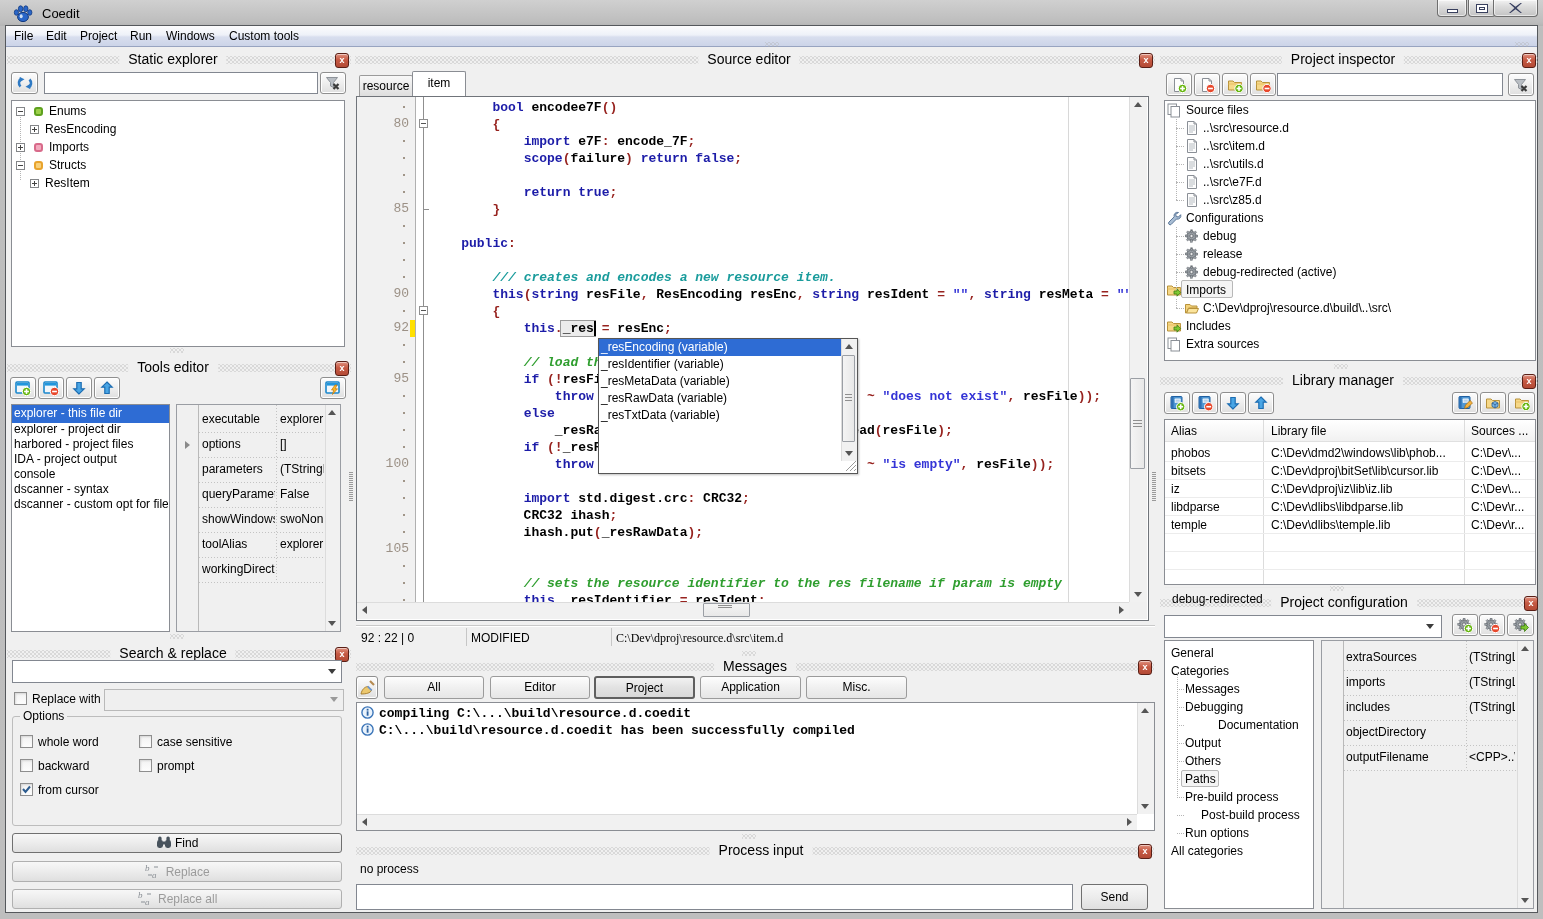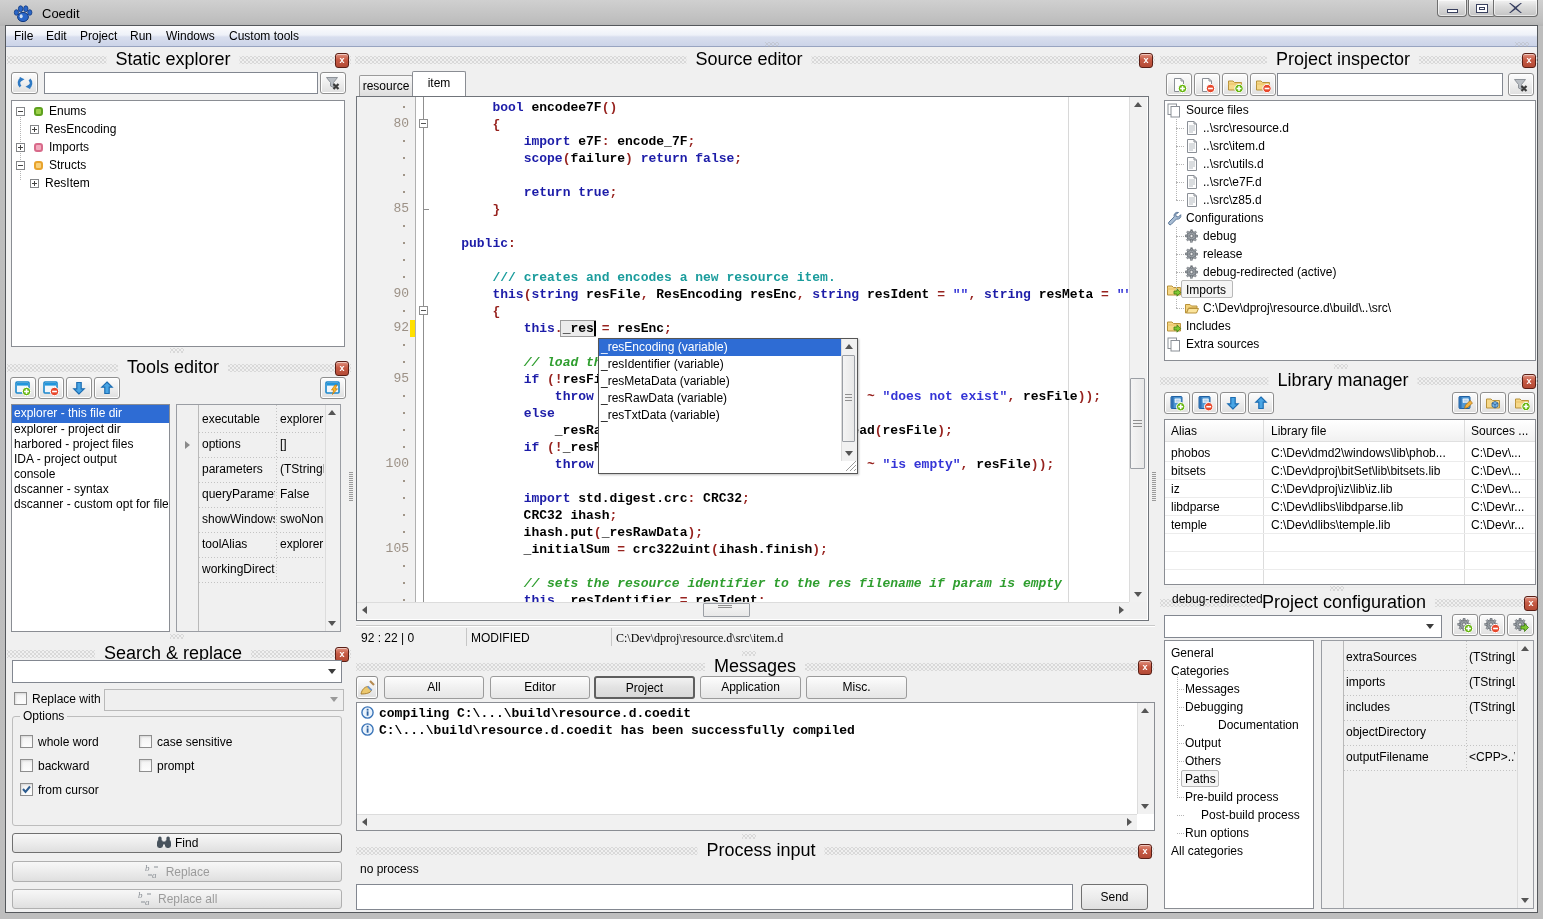--- a/index.html
+++ b/index.html
@@ -1,41 +1,41 @@
 <!DOCTYPE html>
 <html><head><meta charset="utf-8"><style>
 *{margin:0;padding:0;box-sizing:border-box}
 body{width:1543px;height:919px;position:relative;overflow:hidden;
  font-family:"Liberation Sans",sans-serif;font-size:12px;color:#000;
  background:linear-gradient(#cfcfcf,#bdbdbd 30px,#bebebe)}
 .a{position:absolute}
 .dots{background-image:radial-gradient(circle,#b0b0b0 0.55px,rgba(0,0,0,0) 0.8px),radial-gradient(circle,#b0b0b0 0.55px,rgba(0,0,0,0) 0.8px);
  background-size:4px 4px;background-position:0 0,2px 2px}
-.hlb{position:absolute;left:50%;transform:translateX(-50%);top:0;background:#f0f0f0;padding:0 9px;font-size:18px;line-height:15px;white-space:nowrap}
+.hlb{position:absolute;left:50%;transform:translateX(-50%);top:0;background:#f0f0f0;padding:0 9px;font-size:14px;line-height:15px;white-space:nowrap}
 .cb{position:absolute;width:14px;height:15px;border:1px solid #5a1f16;border-radius:3px;
  background:linear-gradient(#e0907e,#c65a44 45%,#b34a35);box-shadow:inset 0 1px 0 rgba(255,255,255,.5);
  color:#fff;font-size:9px;font-weight:bold;text-align:center;line-height:13px}
 .tbtn{position:absolute;border:1px solid #8f8f8f;border-radius:3px;
  background:linear-gradient(#fdfdfd,#f0f0f0 45%,#dfdfdf);box-shadow:inset 0 0 0 1px #fff}
 .tbtn svg{position:absolute;left:50%;top:50%;transform:translate(-50%,-50%)}
 .white{position:absolute;background:#fff;border:1px solid #8a8d93}
 .sb{position:absolute;background:#f1f1f1}
 .sarr{position:absolute;width:0;height:0}
 .thumb{position:absolute;background:linear-gradient(90deg,#f4f4f4,#e8e8e8);border:1px solid #9b9fa5;border-radius:1px}
 .thumbh{position:absolute;background:linear-gradient(#f4f4f4,#e8e8e8);border:1px solid #9b9fa5;border-radius:1px}
 .grip{position:absolute;background-image:repeating-linear-gradient(#8f8f8f 0 1px,rgba(0,0,0,0) 1px 3px)}
 .cbx{position:absolute;width:13px;height:13px;border:1px solid #8e8e8e;background:linear-gradient(#f2f2f2,#fdfdfd);box-shadow:inset 1px 1px 2px rgba(0,0,0,.12)}
 .lbl{position:absolute;font-size:12px;line-height:14px;white-space:nowrap}
 .btn{position:absolute;border:1px solid #707070;border-radius:3px;text-align:center;
  background:linear-gradient(#f7f7f7,#ececec 50%,#dfdfdf);font-size:12px}
 .btn.dis{border-color:#b0b0b0;color:#9b9b9b}
 .combo{position:absolute;background:#fff;border:1px solid #828790}
 .carr{position:absolute;width:0;height:0;border-left:4px solid rgba(0,0,0,0);border-right:4px solid rgba(0,0,0,0);border-top:5px solid #3c3c3c}
 .code{font-family:"Liberation Mono",monospace;font-weight:bold;font-size:13px;line-height:17px;white-space:pre}
-.k{color:#1c1ca8}.y{color:#97231f}.st{color:#3434d6}.cm{color:#2f9e2f;font-style:italic}.dd{color:#1a9c9c;}
+.k{color:#1c1ca8}.y{color:#97231f}.st{color:#3434d6}.cm{color:#2f9e2f;font-style:italic}.dd{color:#1a9c9c;font-style:italic}
 .gn{position:absolute;font-family:"Liberation Mono",monospace;font-size:13px;color:#9c9186;text-align:right;width:48px}
 .trow{position:absolute;font-size:12px;line-height:15px;white-space:nowrap}
 .dotl{position:absolute;border-left:1px dotted #b5b5b5}
 .dotb{position:absolute;border-top:1px dotted #b5b5b5}
 .dash{position:absolute;background-image:repeating-linear-gradient(90deg,#c3c3c3 0 1px,rgba(0,0,0,0) 1px 3px);height:1px}
 .dashv{position:absolute;background-image:repeating-linear-gradient(#c3c3c3 0 1px,rgba(0,0,0,0) 1px 3px);width:1px}
 </style></head><body>
 <div class="a" style="left:0px;top:0px;width:1543px;height:26px;background:linear-gradient(#d0d0d0,#c6c6c6 45%,#bdbdbd 85%,#b4b4b4)"></div>
 <div class="a" style="left:5px;top:25px;width:1533px;height:888px;background:#f0f0f0;border:1px solid #55585c"></div>
 <div class="a" style="left:12px;top:3px;width:22px;height:22px;"><svg width="22" height="22" viewBox="0 0 22 22">
@@ -297,21 +297,20 @@
 <div class="code a" style="left:0;top:257px">            <span class="cm">// load the resource file content</span></div>
 <div class="code a" style="left:0;top:274px">            <span class="k">if</span> <span class="y">(!</span>resFile.exists<span class="y">)</span></div>
 <div class="code a" style="left:0;top:291px">                <span class="k">throw</span> <span class="k">new</span> Exception<span class="y">(</span>format<span class="y">(</span><span class="st">"resource  "</span> <span class="y">~</span> <span class="st">"does not exist"</span><span class="y">,</span> resFile<span class="y">));</span></div>
 <div class="code a" style="left:0;top:308px">            <span class="k">else</span></div>
 <div class="code a" style="left:0;top:325px">                _resRawData <span class="y">=</span> <span class="k">cast</span><span class="y">(</span><span class="k">ubyte</span><span class="y">[])</span> std.file.read<span class="y">(</span>resFile<span class="y">);</span></div>
 <div class="code a" style="left:0;top:342px">            <span class="k">if</span> <span class="y">(!</span>_resRawData.length<span class="y">)</span></div>
 <div class="code a" style="left:0;top:359px">                <span class="k">throw</span> <span class="k">new</span> Exception<span class="y">(</span>format<span class="y">(</span><span class="st">"resource  "</span> <span class="y">~</span> <span class="st">"is empty"</span><span class="y">,</span> resFile<span class="y">));</span></div>
 <div class="code a" style="left:0;top:393px">            <span class="k">import</span> std.digest.crc<span class="y">:</span> CRC32<span class="y">;</span></div>
 <div class="code a" style="left:0;top:410px">            CRC32 ihash<span class="y">;</span></div>
 <div class="code a" style="left:0;top:427px">            ihash.put<span class="y">(</span>_resRawData<span class="y">);</span></div>
-<div class="code a" style="left:0;top:444px">            _initialSum <span class="y">=</span> crc322uint<span class="y">(</span>ihash.finish<span class="y">);</span></div>
 <div class="code a" style="left:0;top:478px">            <span class="cm">// sets the resource identifier to the res filename if param is empty</span></div>
 <div class="code a" style="left:0;top:495px">            <span class="k">this</span><span class="y">.</span>_resIdentifier <span class="y">=</span> resIdent<span class="y">;</span></div>
 </div>
 <div class="a" style="left:1129px;top:97px;width:0px;height:0px;"></div>
 <div class="sb" style="left:1129px;top:97px;width:18px;height:505px;border-left:1px solid #dcdcdc"></div>
 <div class="sarr" style="left:1134px;top:102px;border-left:4px solid rgba(0,0,0,0);border-right:4px solid rgba(0,0,0,0);border-bottom:5px solid #555"></div>
 <div class="sarr" style="left:1134px;top:592px;border-left:4px solid rgba(0,0,0,0);border-right:4px solid rgba(0,0,0,0);border-top:5px solid #555"></div>
 <div class="thumb" style="left:1130px;top:378px;width:15px;height:91px;"></div>
 <div class="grip" style="left:1133px;top:420px;width:9px;height:9px;"></div>
 <div class="a" style="left:1129px;top:602px;width:18px;height:17px;background:#f0f0f0;position:absolute"></div>
@@ -617,21 +616,21 @@
 <div class="a" style="left:1263px;top:420px;width:1px;height:164px;background:#dcdcdc;position:absolute"></div>
 <div class="a" style="left:1464px;top:420px;width:1px;height:164px;background:#dcdcdc;position:absolute"></div>
 <div class="trow" style="left:1171px;top:424px;">Alias</div>
 <div class="trow" style="left:1271px;top:424px;">Library file</div>
 <div class="trow" style="left:1471px;top:424px;">Sources ...</div>
 <div class="trow" style="left:1171px;top:446px;">phobos</div>
 <div class="trow" style="left:1271px;top:446px;width:190px;height:16px;overflow:hidden">C:\Dev\dmd2\windows\lib\phob...</div>
 <div class="trow" style="left:1471px;top:446px;width:62px;height:16px;overflow:hidden">C:\Dev\...</div>
 <div class="a" style="left:1165px;top:461px;width:370px;height:1px;background:#ececec;position:absolute"></div>
 <div class="trow" style="left:1171px;top:464px;">bitsets</div>
-<div class="trow" style="left:1271px;top:464px;width:190px;height:16px;overflow:hidden">C:\Dev\dproj\bitSet\lib\bitsets.lib</div>
+<div class="trow" style="left:1271px;top:464px;width:190px;height:16px;overflow:hidden">C:\Dev\dproj\bitSet\lib\cursor.lib</div>
 <div class="trow" style="left:1471px;top:464px;width:62px;height:16px;overflow:hidden">C:\Dev\...</div>
 <div class="a" style="left:1165px;top:479px;width:370px;height:1px;background:#ececec;position:absolute"></div>
 <div class="trow" style="left:1171px;top:482px;">iz</div>
 <div class="trow" style="left:1271px;top:482px;width:190px;height:16px;overflow:hidden">C:\Dev\dproj\iz\lib\iz.lib</div>
 <div class="trow" style="left:1471px;top:482px;width:62px;height:16px;overflow:hidden">C:\Dev\...</div>
 <div class="a" style="left:1165px;top:497px;width:370px;height:1px;background:#ececec;position:absolute"></div>
 <div class="trow" style="left:1171px;top:500px;">libdparse</div>
 <div class="trow" style="left:1271px;top:500px;width:190px;height:16px;overflow:hidden">C:\Dev\dlibs\libdparse.lib</div>
 <div class="trow" style="left:1471px;top:500px;width:62px;height:16px;overflow:hidden">C:\Dev\r...</div>
 <div class="a" style="left:1165px;top:515px;width:370px;height:1px;background:#ececec;position:absolute"></div>

